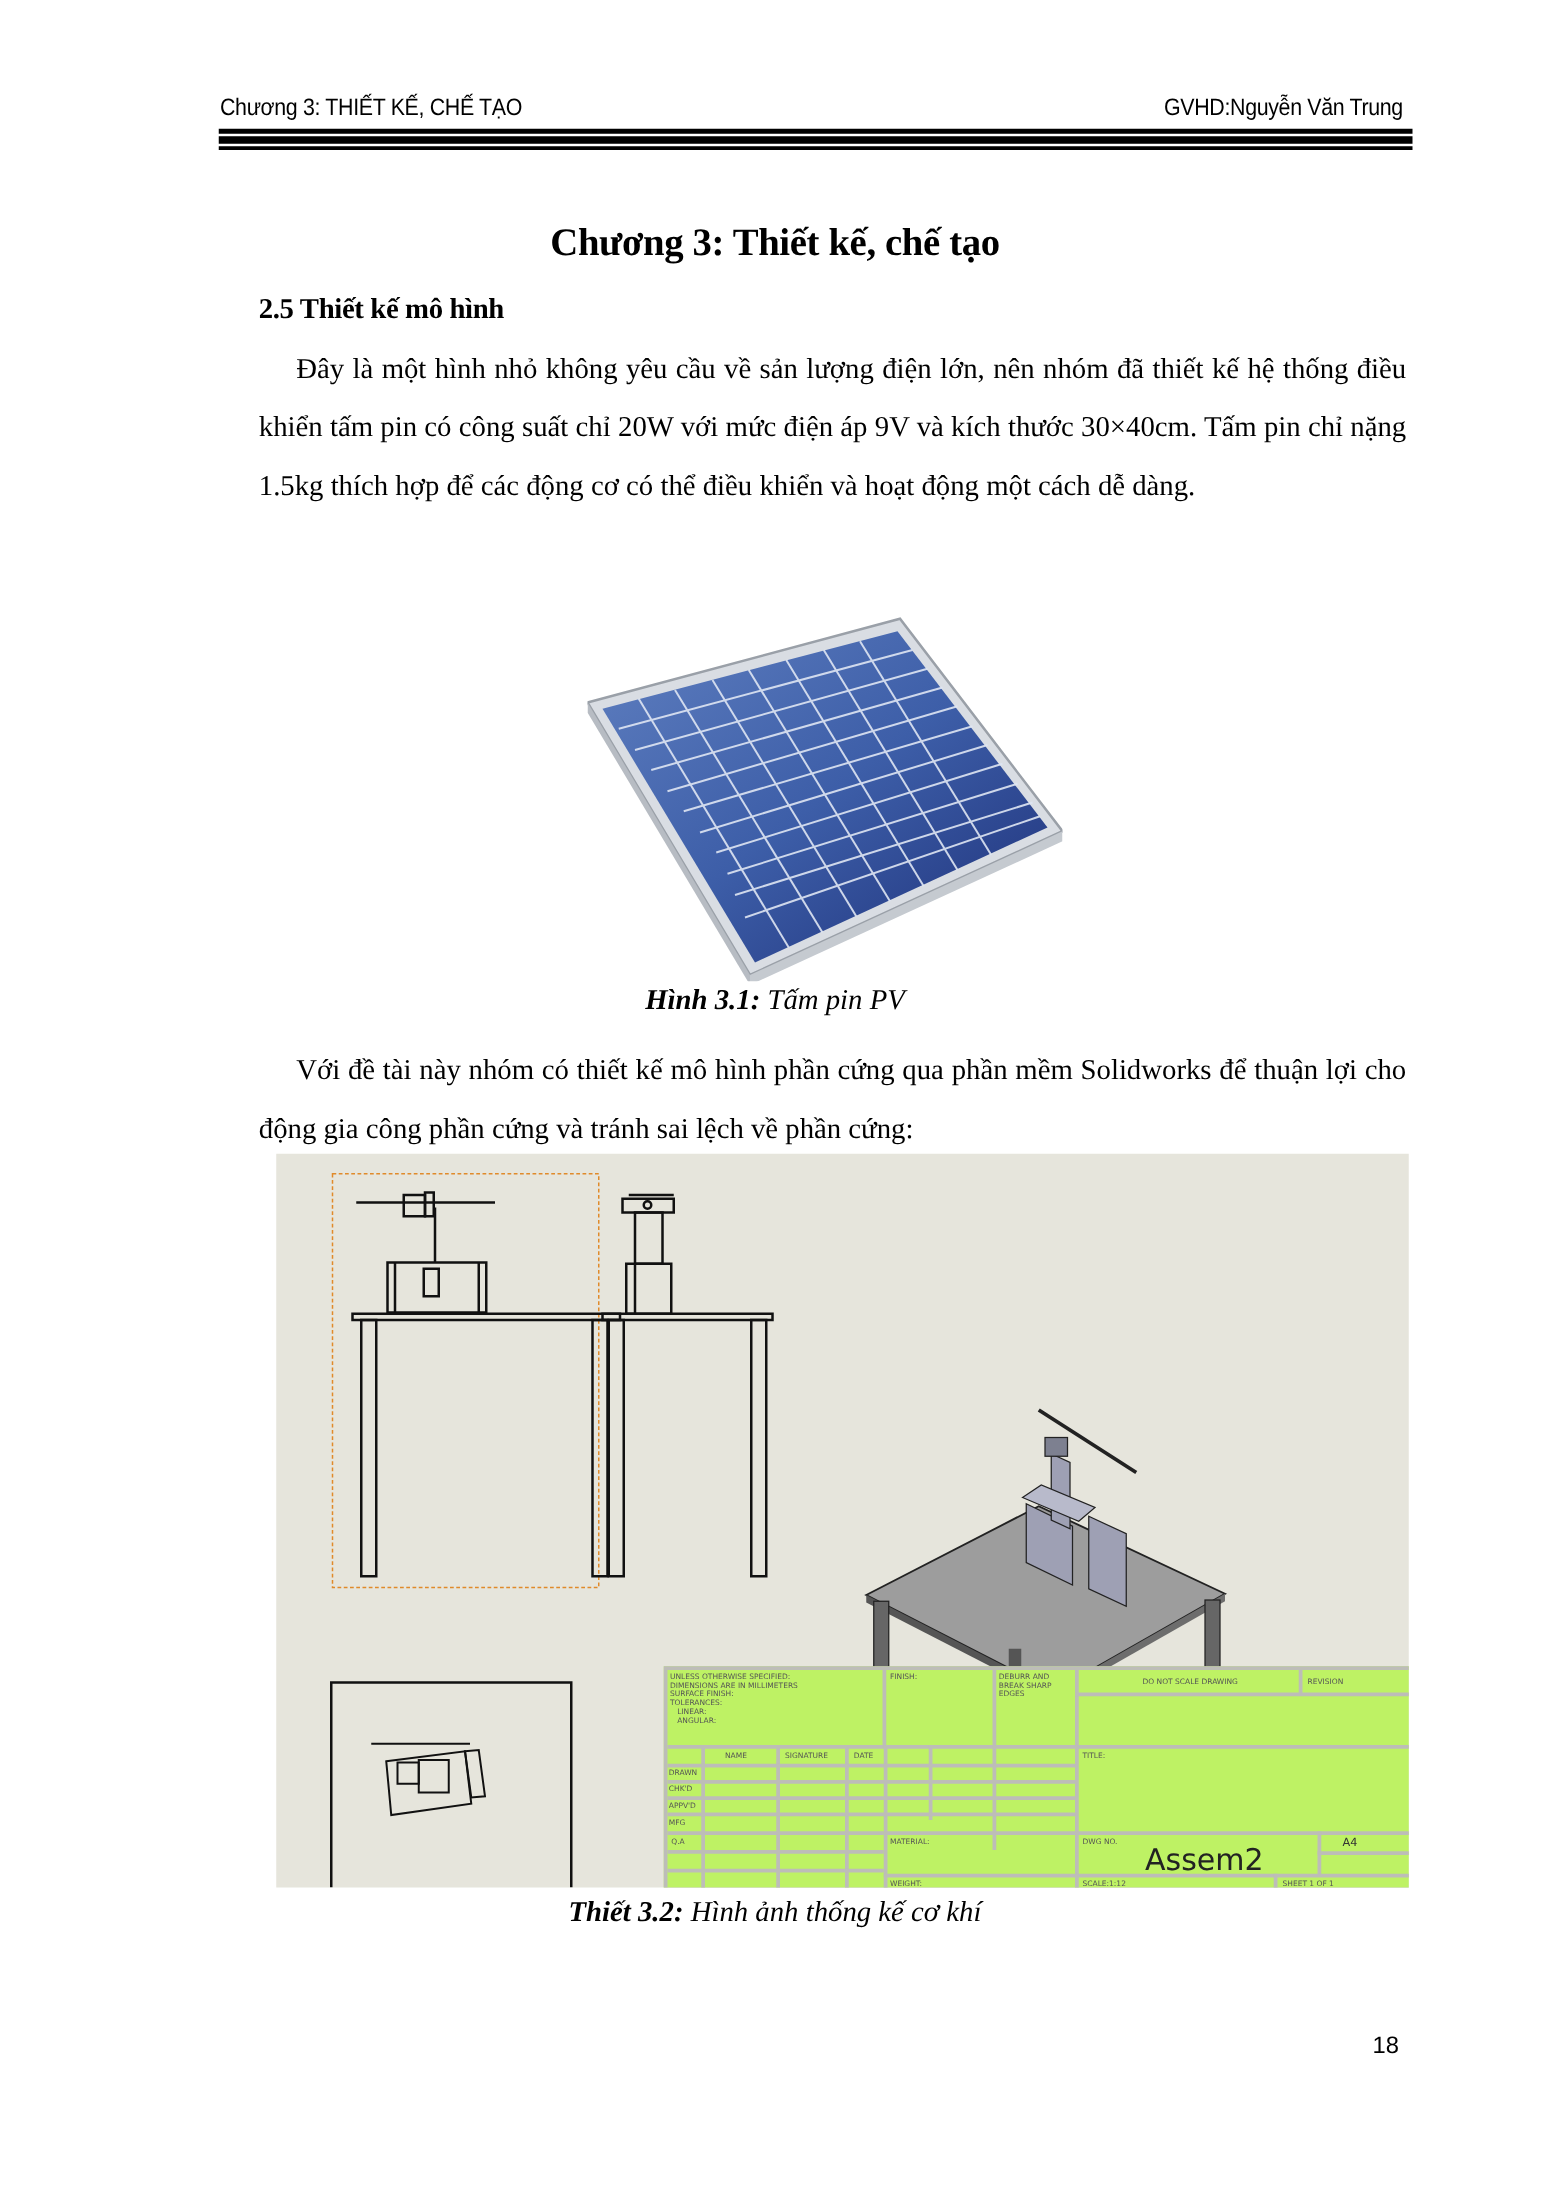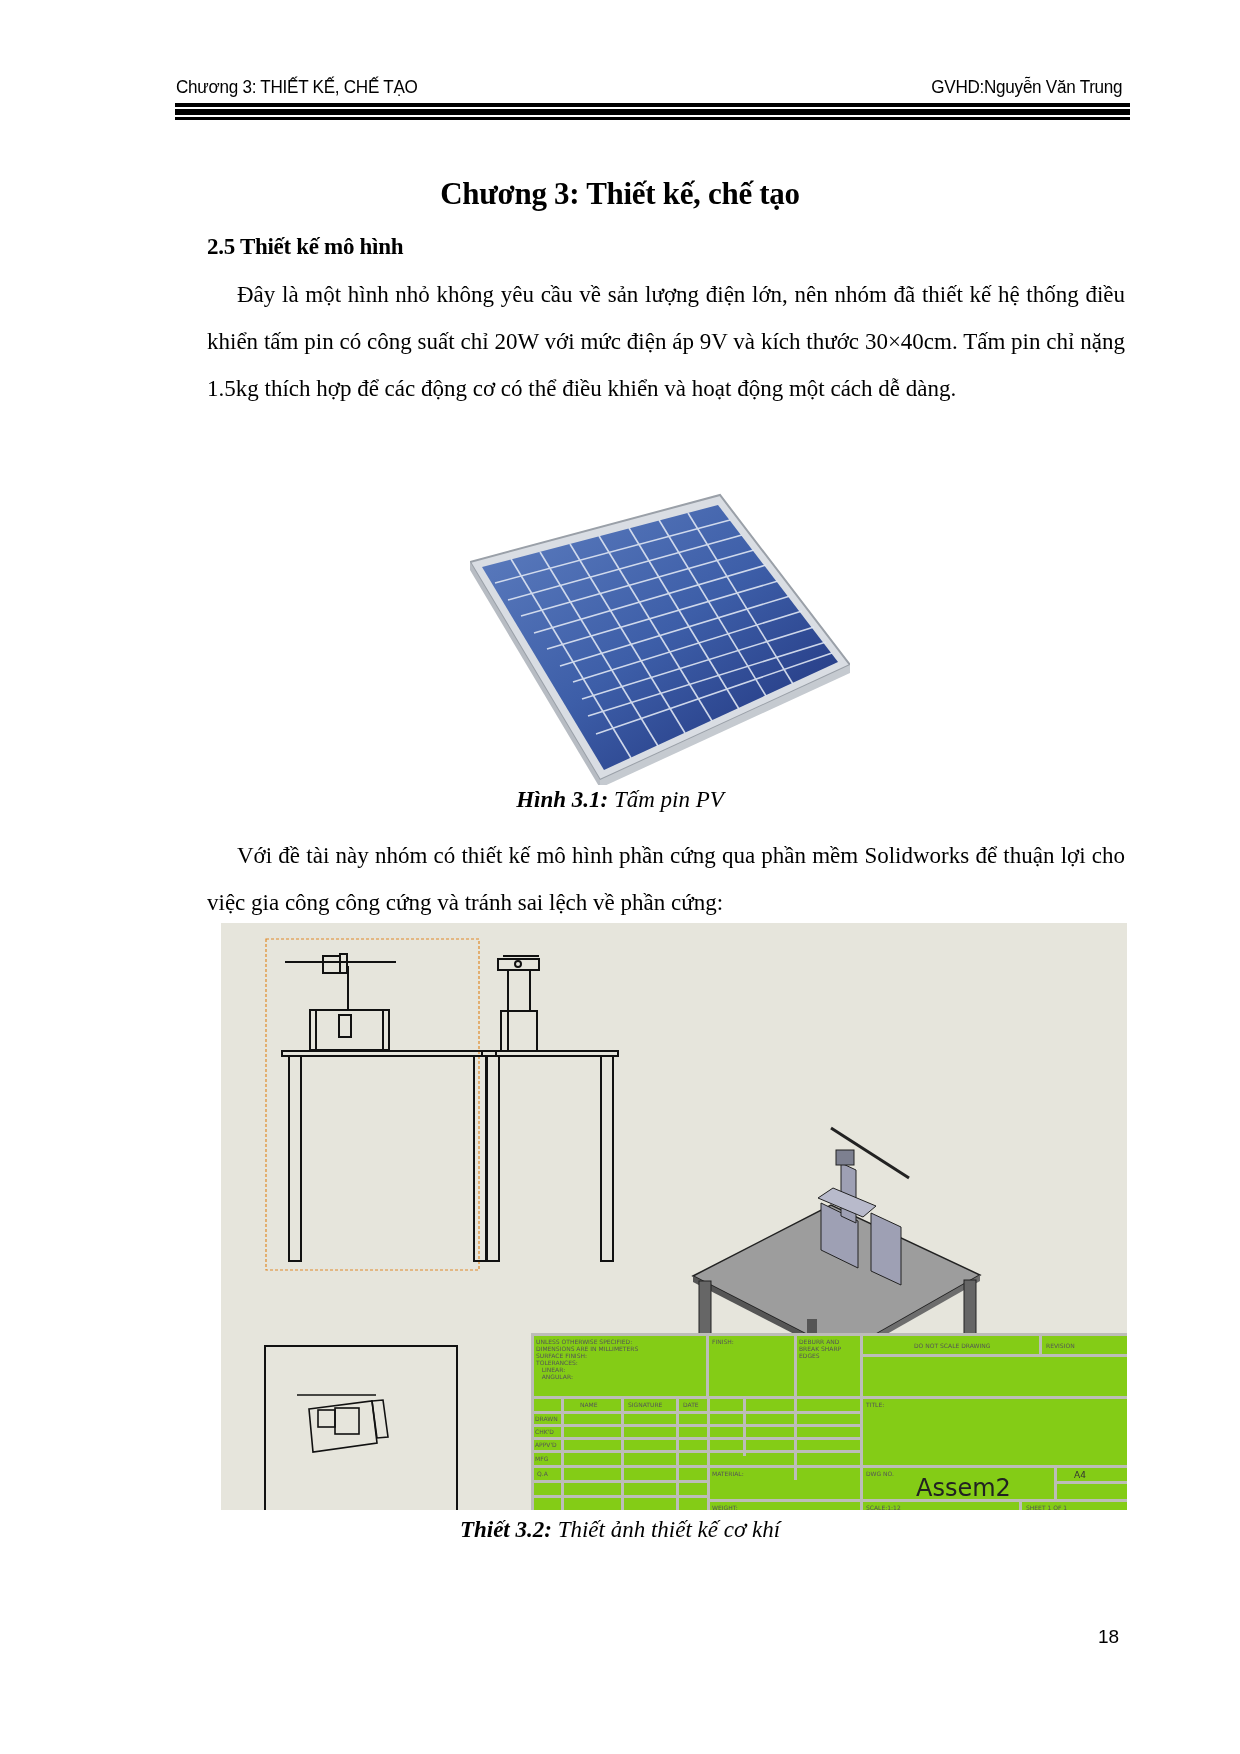--- a/index.html
+++ b/index.html
@@ -18,21 +18,21 @@
   .para .indent { display:inline-block; width:30px; }
 
   
   .panel-wrap { left:470px; top:490px; width:380px; height:295px; }
 
   .caption { left:0; width:1240px; text-align:center; font-size:23px; font-style:italic; }
   .caption b { font-weight:bold; }
 
   
   .cad { left:221px; top:923px; width:906px; height:587px; background:#e6e5dc; overflow:hidden; }
-  .tb { position:absolute; background:#84cc16; border:3px solid #bdbdb8; box-sizing:border-box; }
+  .tb { position:absolute; background:#bef264; border:3px solid #bdbdb8; box-sizing:border-box; }
   .tb-line { position:absolute; background:#bdbdb8; }
   .tb-text { position:absolute; font-family:"DejaVu Sans", sans-serif; font-size:6px; color:#555; line-height:7px; white-space:pre; }
   .assem { position:absolute; font-family:"DejaVu Sans", sans-serif; font-size:24px; color:#222; }
 
   .page-num { top:1626px; left:1098px; font-family:Liberation Sans, sans-serif; font-size:19px; }
 </style>
 </head>
 <body>
 
 <div class="abs hdr-left">Chương 3: THIẾT KẾ, CHẾ TẠO</div>
@@ -78,21 +78,21 @@
       <line x1="103" y1="192" x2="332" y2="121"></line>
       <line x1="112" y1="209" x2="344" y2="137"></line>
       <line x1="118" y1="226" x2="356" y2="152"></line>
       <line x1="126" y1="244" x2="362" y2="163"></line>
     </g>
   </svg>
 </div>
 
 <div class="abs caption" style="top:787px;"><b>Hình 3.1:</b><span> Tấm pin PV</span></div>
 
-<div class="abs para" style="top:832px;"><span class="indent"></span><span>Với đề tài này nhóm có thiết kế mô hình phần cứng qua phần mềm Solidworks để thuận lợi cho việc gia công công cứng và tránh sai lệch về phần cứng:</span></div>
+<div class="abs para" style="top:832px;"><span class="indent"></span><span>Với đề tài này nhóm có thiết kế mô hình phần cứng qua phần mềm Solidworks để thuận lợi cho động gia công phần cứng và tránh sai lệch về phần cứng:</span></div>
 
 <div class="abs cad">
   <svg width="906" height="587" viewBox="0 0 906 587" style="position:absolute;left:0;top:0;">
 
     <rect x="45" y="16" width="213" height="331" fill="none" stroke="#e08a2a" stroke-width="1.2" stroke-dasharray="3,2"></rect>
     <g fill="none" stroke="#111" stroke-width="2">
       <line x1="64" y1="39" x2="175" y2="39"></line>
       <rect x="102" y="33" width="17" height="17"></rect>
       <rect x="119" y="31" width="7" height="19"></rect>
       <line x1="127" y1="43" x2="127" y2="87"></line>
@@ -192,15 +192,15 @@
     <div class="tb-text" style="left:178px;top:134px;">MATERIAL:</div>
     <div class="tb-text" style="left:178px;top:168px;">WEIGHT:</div>
     <div class="tb-text" style="left:332px;top:134px;">DWG NO.</div>
     <div class="assem" style="left:382px;top:138px;">Assem2</div>
     <div class="tb-text" style="left:540px;top:134px;font-size:9px;line-height:10px;color:#333;text-align:center;">A4</div>
     <div class="tb-text" style="left:332px;top:168px;">SCALE:1:12</div>
     <div class="tb-text" style="left:492px;top:168px;">SHEET 1 OF 1</div>
   </div>
 </div>
 
-<div class="abs caption" style="top:1517px;"><b>Thiết 3.2:</b><span> Thiết ảnh thiết kế cơ khí</span></div>
+<div class="abs caption" style="top:1517px;"><b>Thiết 3.2:</b><span> Hình ảnh thống kế cơ khí</span></div>
 
 <div class="abs page-num">18</div>
 
 </body></html>

